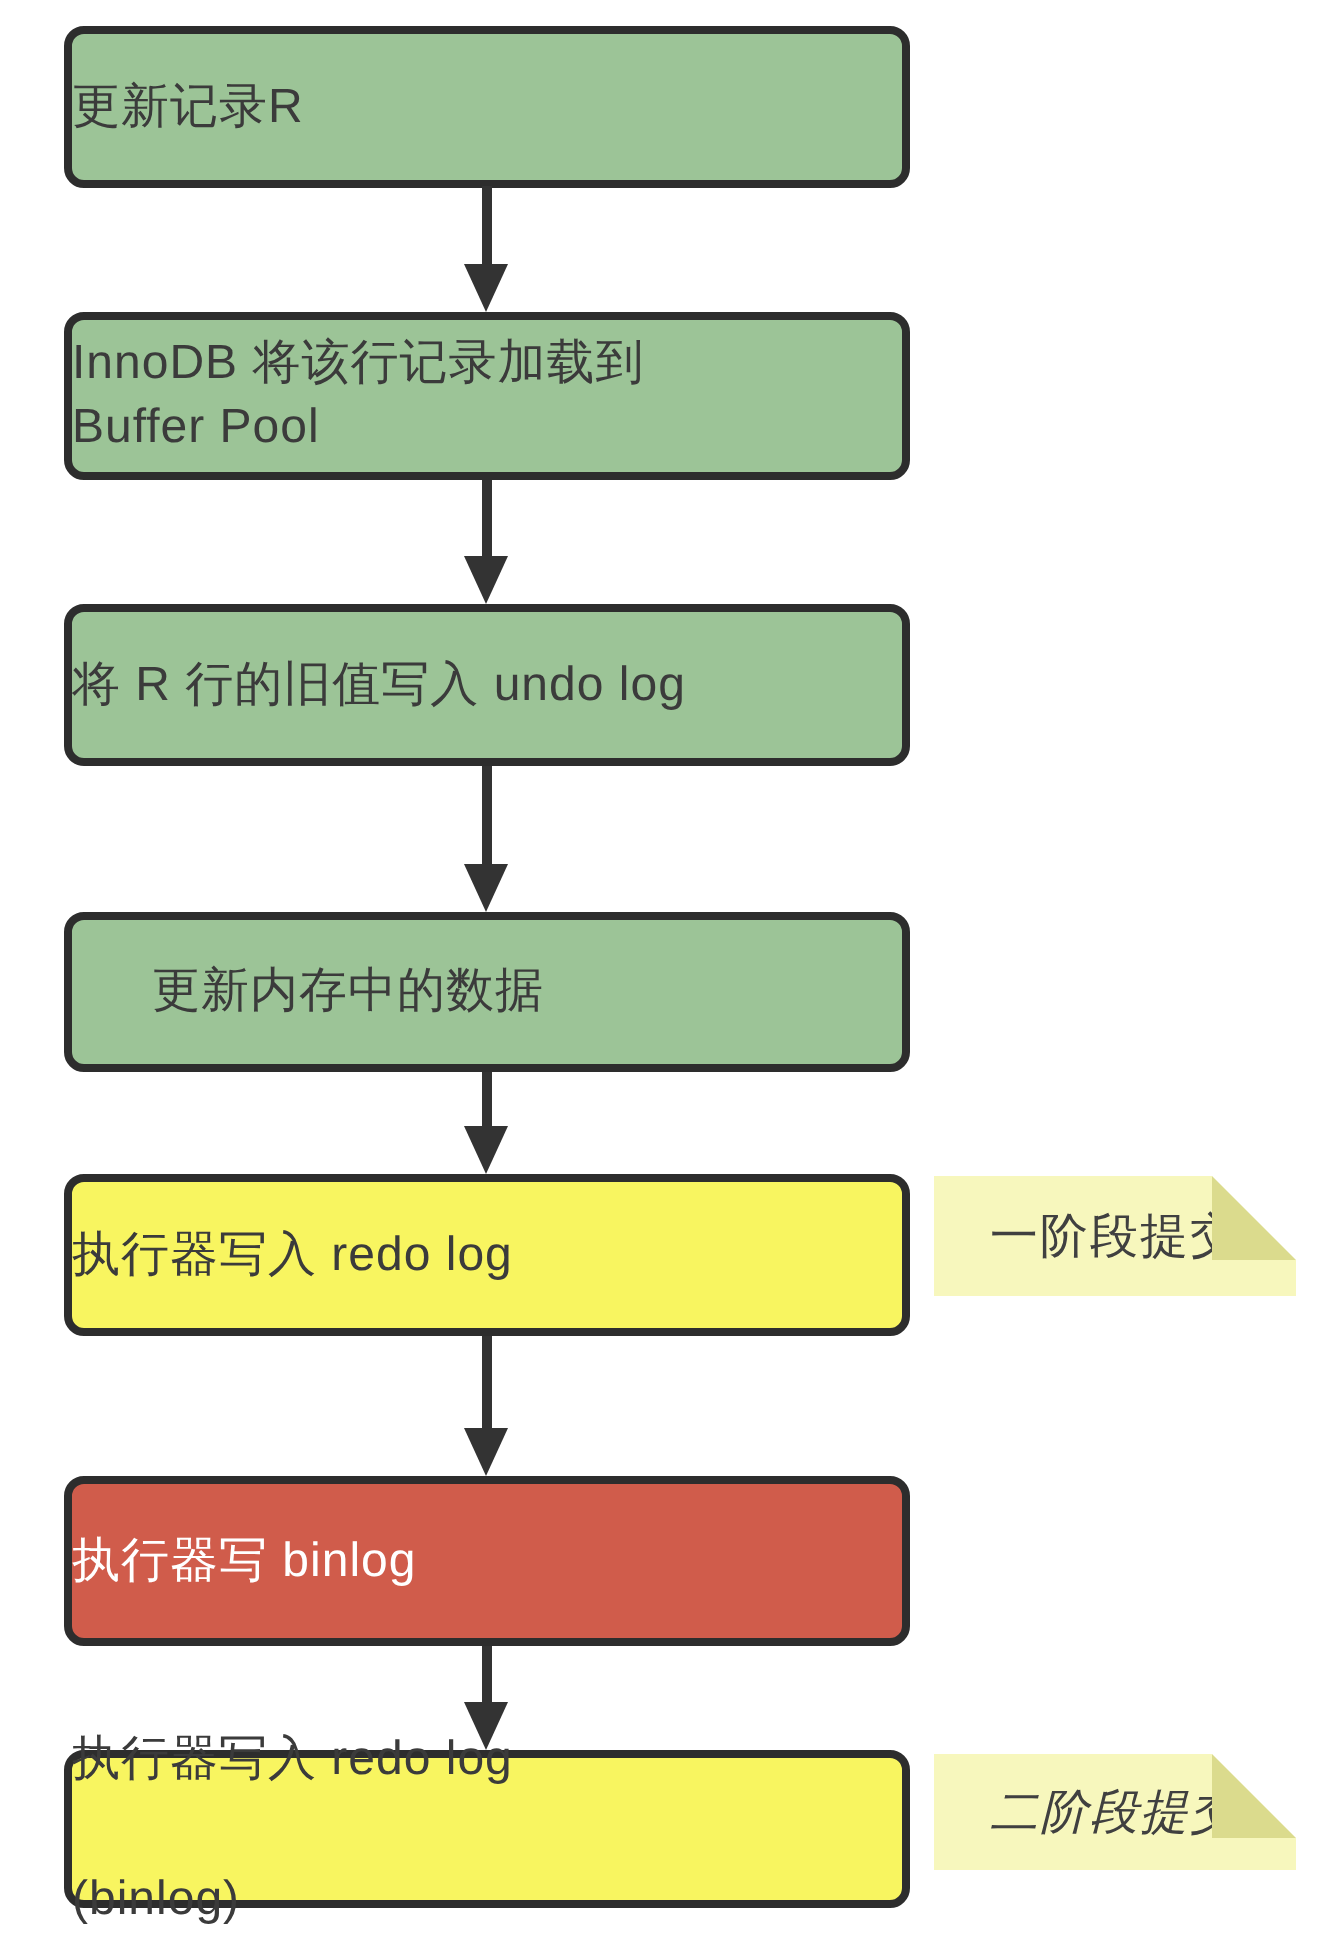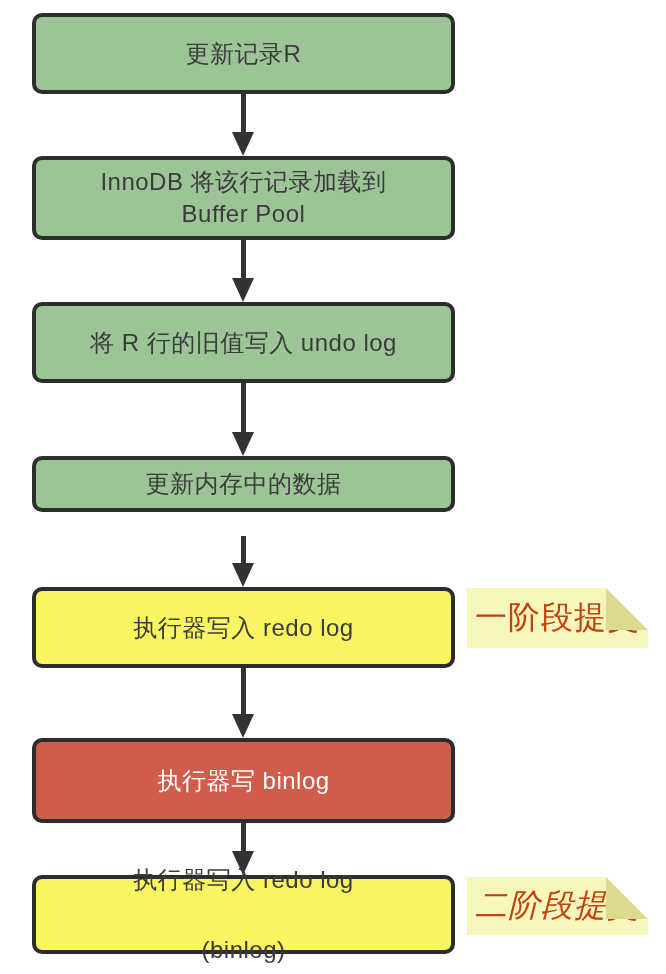--- a/index.html
+++ b/index.html
@@ -25,21 +25,21 @@
     overflow:hidden;
   }
 
   .box {
     position:absolute;
     left:32px; width:423px;
     background:var(--green-fill);
     border:4px solid var(--border-color);
     border-radius:10px;
     display:flex; flex-direction:column;
-    align-items:center; justify-content:center;
+    align-items:flex-start; justify-content:center;
     text-align:center;
     font-size:24px;
     line-height:1.32;
     color:var(--text-dark);
     letter-spacing:0.5px;
   }
   .box.green  { background:var(--green-fill); }
   .box.yellow { background:var(--yellow-fill);gap:38px; }
   .box.red    { background:var(--red-fill); color:var(--text-light); }
 
@@ -60,22 +60,22 @@
     border-left:11px solid transparent;
     border-right:11px solid transparent;
     border-top:24px solid var(--arrow-color);
   }
 
   .note {
     position:absolute;
     left:467px; width:181px;
     background:var(--note-fill);
     display:flex; align-items:center; justify-content:center;
-    font-size:32px;
-    color:#c2410c;
+    font-size:24px;
+    color:#404040;
     letter-spacing:1px;
   }
   .note .fold {
     position:absolute;
     top:0; right:0;
     width:0; height:0;
     border-style:solid;
     border-width:0 42px 42px 0;
     border-color:var(--page-bg) var(--page-bg) var(--note-fold) var(--note-fold);
   }
@@ -106,21 +106,21 @@
 
   <div class="box green" style="top:302px;height:81px;">
     <div>将 R 行的旧值写入 undo log</div>
   </div>
 
   <div class="arrow" style="top:383px;height:73px;">
     <div class="stem"></div>
     <div class="head"></div>
   </div>
 
-  <div class="box green" style="top:456px;height:56px;">
+  <div class="box green" style="top:456px;height:80px;padding-left:40px;">
     <div>更新内存中的数据</div>
   </div>
 
   <div class="arrow" style="top:536px;height:51px;">
     <div class="stem"></div>
     <div class="head"></div>
   </div>
 
   <div class="box yellow" style="top:587px;height:81px;">
     <div>执行器写入 redo log</div>

